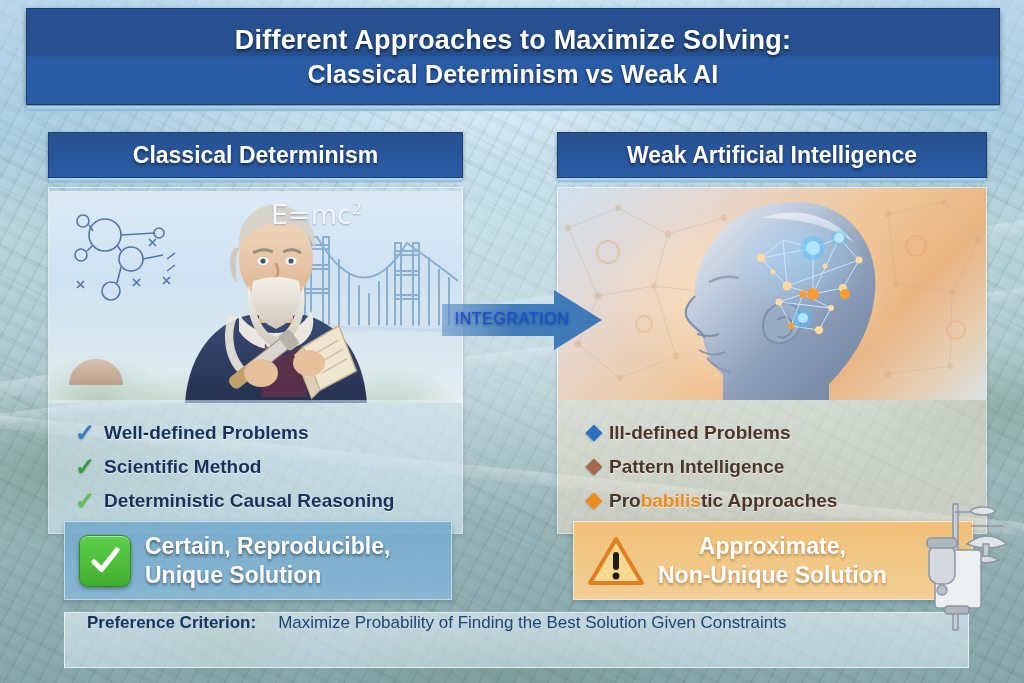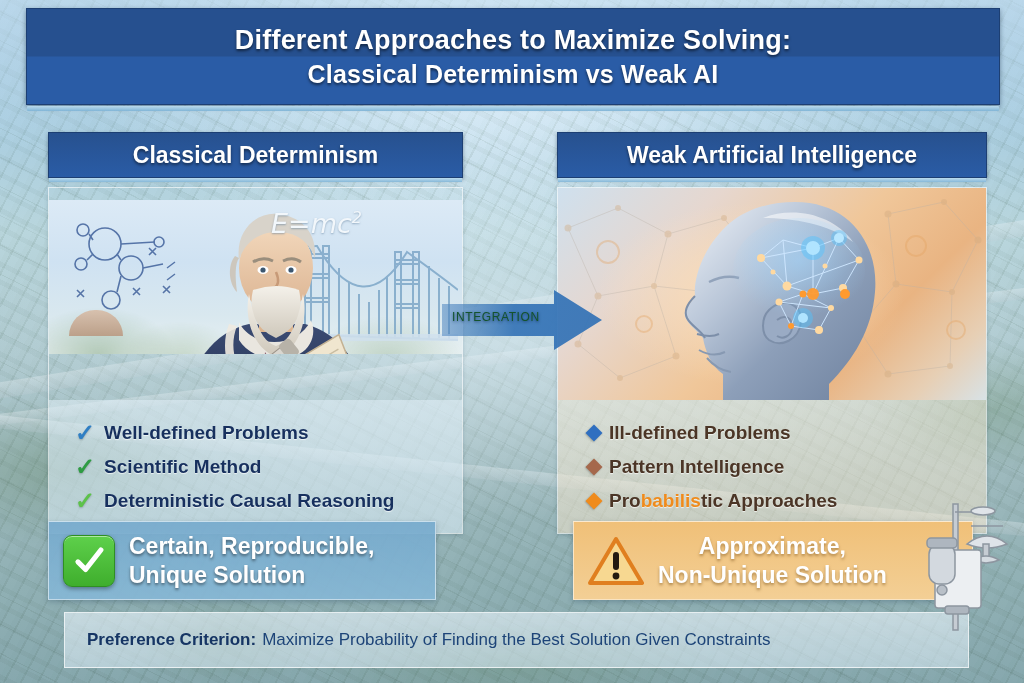--- a/index.html
+++ b/index.html
@@ -63,22 +63,22 @@
     box-shadow:0 2px 4px rgba(10,30,60,.4);position:relative;}
   .panel-head::after{content:"";position:absolute;left:0;right:0;bottom:-5px;height:4px;
     background:linear-gradient(180deg,#bcdcef,#86b8d8);}
   .panel-head span{color:#fff;font-size:23px;font-weight:bold;text-shadow:0 2px 3px rgba(0,0,0,.5);white-space:nowrap;}
 
   .panel-body{position:relative;margin-top:9px;height:345px;overflow:hidden;
     border:1px solid rgba(255,255,255,.6);
     box-shadow:0 1px 4px rgba(20,50,80,.18);}
 
   
-  .art-left{position:absolute;left:0;top:12px;width:100%;height:154px;overflow:hidden;
-    background:linear-gradient(180deg,#dceaf6 0%,#cfe2f2 40%,#d9e8ef 75%,#e7f0f2 100%);font-style:italic;}
+  .art-left{position:absolute;left:0;top:3px;width:100%;height:212px;overflow:hidden;
+    background:linear-gradient(180deg,#dceaf6 0%,#cfe2f2 40%,#d9e8ef 75%,#e7f0f2 100%);}
   .molecule{position:absolute;left:14px;top:12px;width:130px;height:120px;opacity:.75;}
   .bridge{position:absolute;right:4px;top:28px;width:175px;height:150px;opacity:.85;}
   .hills{position:absolute;left:0;bottom:0;width:100%;height:72px;opacity:.55;
     background:
       radial-gradient(ellipse 26% 90% at 12% 100%, rgba(90,135,80,.65), rgba(90,135,80,0) 72%),
       radial-gradient(ellipse 20% 70% at 32% 105%, rgba(110,150,95,.5), rgba(110,150,95,0) 72%),
       radial-gradient(ellipse 26% 80% at 82% 105%, rgba(95,140,85,.5), rgba(95,140,85,0) 72%);}
   .dome{position:absolute;left:20px;bottom:18px;width:54px;height:26px;border-radius:27px 27px 0 0;
     background:linear-gradient(180deg,#d8b59a,#b88d72);opacity:.75;}
   .emc{position:absolute;left:222px;top:8px;color:#f2f7fb;font-size:27px;font-weight:400;
@@ -104,41 +104,41 @@
   .bullet .dia{width:12px;height:12px;transform:rotate(45deg);display:inline-block;
     box-shadow:0 1px 2px rgba(0,0,0,.25);margin-left:4px;}
   .bullet .txt{font-size:19px;font-weight:bold;white-space:nowrap;}
   .bl-left .txt{color:#17305e;text-shadow:0 1px 1px rgba(255,255,255,.7);}
   .bl-right .txt{color:#4b3526;text-shadow:0 1px 1px rgba(255,255,255,.7);}
 
   
   .result{position:absolute;top:521px;height:79px;display:flex;align-items:center;gap:14px;
     padding:0 14px;box-sizing:border-box;border:1px solid rgba(255,255,255,.55);
     box-shadow:0 2px 5px rgba(20,50,80,.25);}
-  .res-left{left:48px;width:388px;background:linear-gradient(180deg,rgba(118,170,205,.92),rgba(134,183,213,.92));}
+  .res-left{left:64px;width:388px;background:linear-gradient(180deg,rgba(118,170,205,.92),rgba(134,183,213,.92));}
   .res-right{left:573px;width:400px;background:linear-gradient(180deg,#f0c078,#f3cf95);text-align:center;}
   .res-text{font-size:23px;font-weight:bold;line-height:29px;color:#fff;
     text-shadow:0 2px 3px rgba(0,0,0,.45);white-space:nowrap;}
   .res-right .res-text{color:#fff;text-shadow:0 2px 3px rgba(120,80,25,.55);}
   .chk-box{width:50px;height:50px;border-radius:9px;background:linear-gradient(180deg,#5ed04b,#3fae2d);
     border:1px solid #2f8f22;box-shadow:0 2px 4px rgba(0,0,0,.35), inset 0 1px 0 rgba(255,255,255,.5);
     display:flex;align-items:center;justify-content:center;flex:0 0 auto;}
   .warn-tri{width:56px;height:50px;flex:0 0 auto;}
 
   
   .arrow-wrap{position:absolute;left:442px;top:288px;width:160px;height:64px;}
-  .arrow-label{position:absolute;left:10px;top:22px;width:120px;text-align:left;
-    color:#14532d;font-size:12px;letter-spacing:.6px;font-weight:500;
+  .arrow-label{position:absolute;left:10px;top:22px;width:120px;text-align:center;
+    color:#1d4ed8;font-size:16px;letter-spacing:.6px;font-weight:500;
     text-shadow:0 1px 3px rgba(20,50,90,.85);z-index:3;white-space:nowrap;}
 
   
   .footer{position:absolute;left:64px;top:612px;width:905px;height:56px;
     background:linear-gradient(180deg,rgba(232,243,250,.62),rgba(221,237,247,.55));
     border:1px solid rgba(255,255,255,.65);
-    display:flex;align-items:center;padding-left:22px;box-sizing:border-box;}
+    display:flex;padding-left:22px;box-sizing:border-box;gap:16px;}
   .footer .ft-b{font-size:17px;font-weight:bold;color:#163564;white-space:nowrap;}
   .footer .ft-n{font-size:17px;color:#1d4478;white-space:nowrap;margin-left:6px;}
 
   
   .wstation{position:absolute;left:905px;top:498px;width:112px;height:138px;z-index:5;}
 </style>
 </head>
 <body>
 
 <div class="stage">

